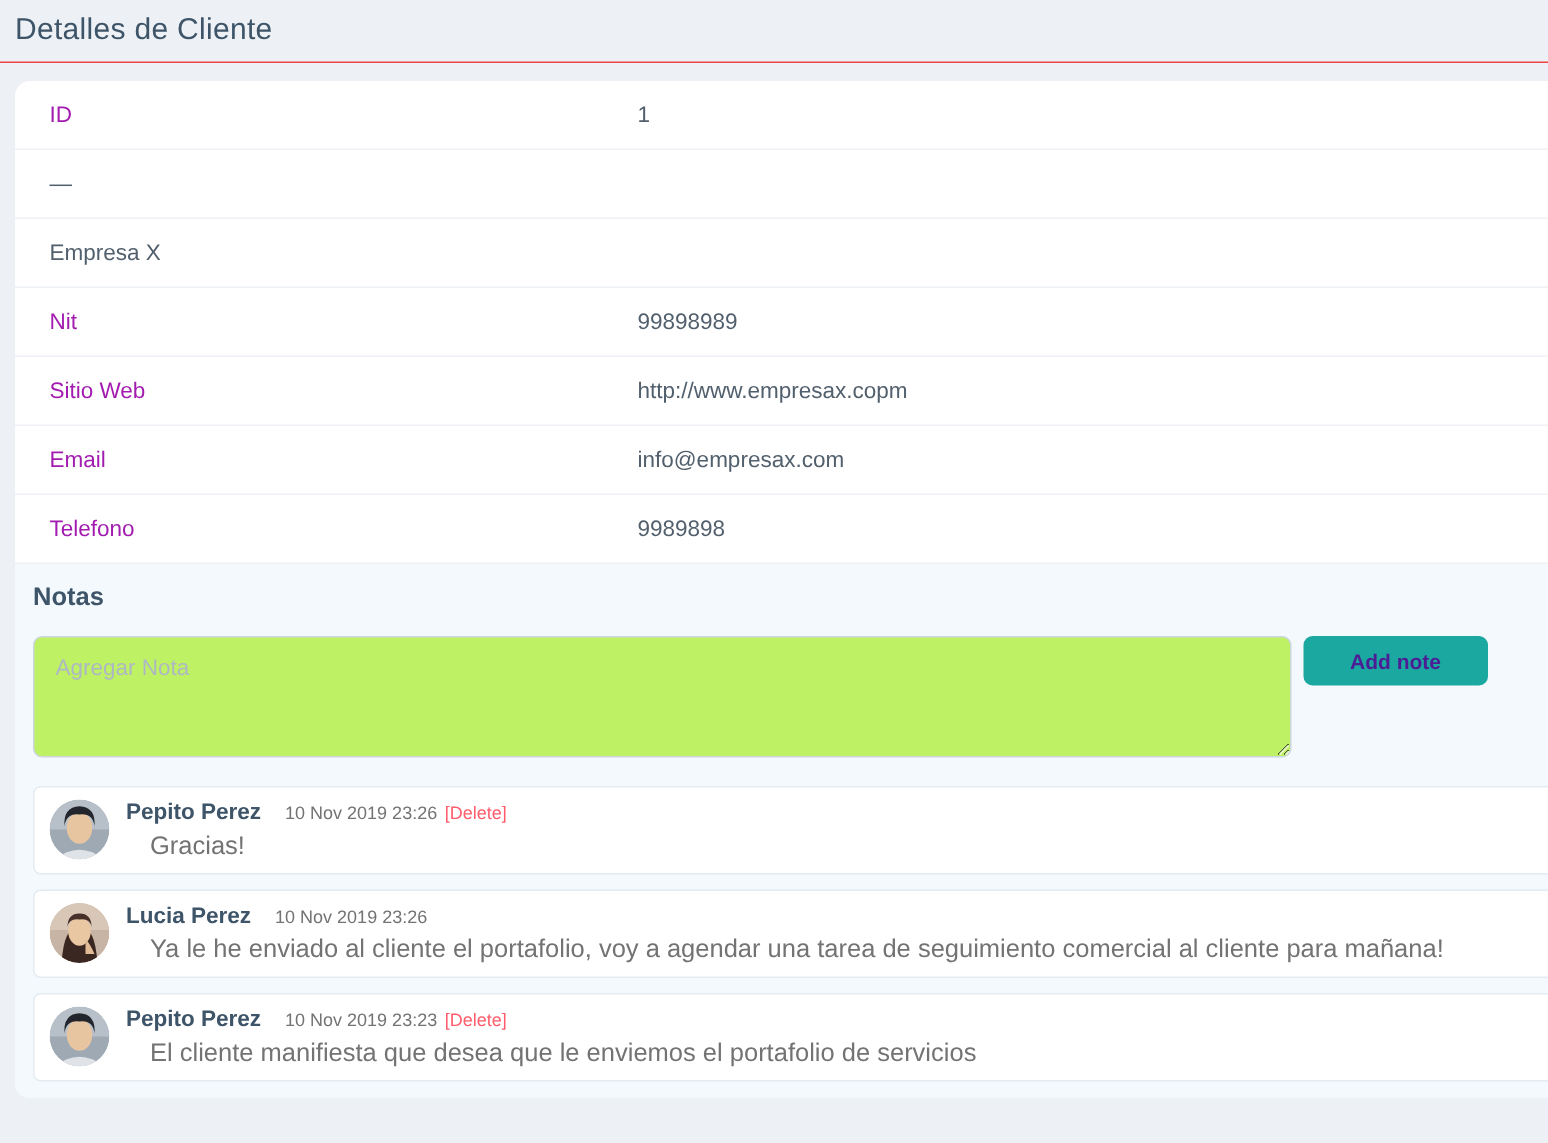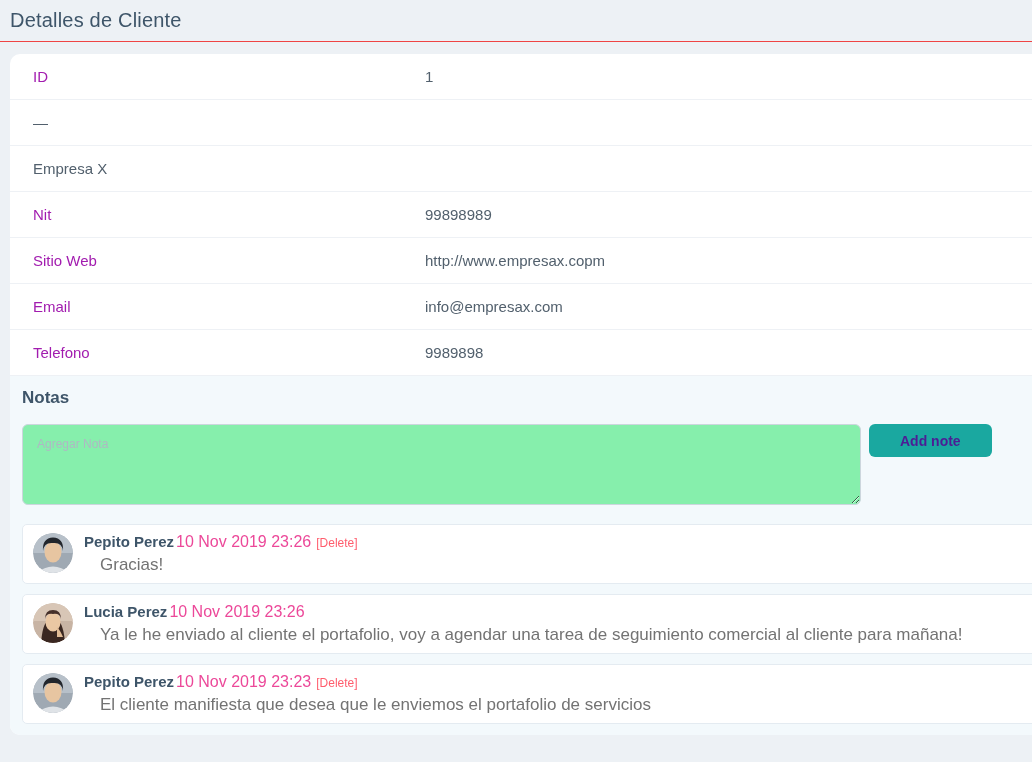--- a/index.html
+++ b/index.html
@@ -66,23 +66,23 @@
     margin-top: 16px;
   }
   .note-input {
     width: 839px;
     height: 81px;
     flex: none;
     border: 1px solid #ccd6dd;
     border-radius: 6px;
     padding: 12px 14px;
     font-family: "Liberation Sans", sans-serif;
-    font-size: 12px;
+    font-size: 15px;
     color: #52606d;
-    background: #86efac;
+    background: #bef264;
     resize: both;
     outline: none;
   }
   .note-input::placeholder { color: #aeb8c3; }
   .add-note-button {
     margin-left: 8px;
     height: 33px;
     padding: 0 31px;
     border: none;
     border-radius: 6px;
@@ -109,23 +109,23 @@
     border-radius: 50%;
     overflow: hidden;
   }
   .note-head { display: flex; align-items: baseline; }
   .note-author {
     font-size: 15px;
     font-weight: bold;
     color: #3e5569;
   }
   .note-timestamp {
-    margin-left: 2px;
-    font-size: 16px;
-    color: #ec4899;
+    margin-left: 16px;
+    font-size: 12px;
+    color: #737373;
   }
   .note-delete {
     margin-left: 5px;
     font-size: 12px;
     color: var(--danger, #ff5c6c);
     cursor: pointer;
     text-decoration: none;
   }
   .note-text {
     margin-top: 4px;

